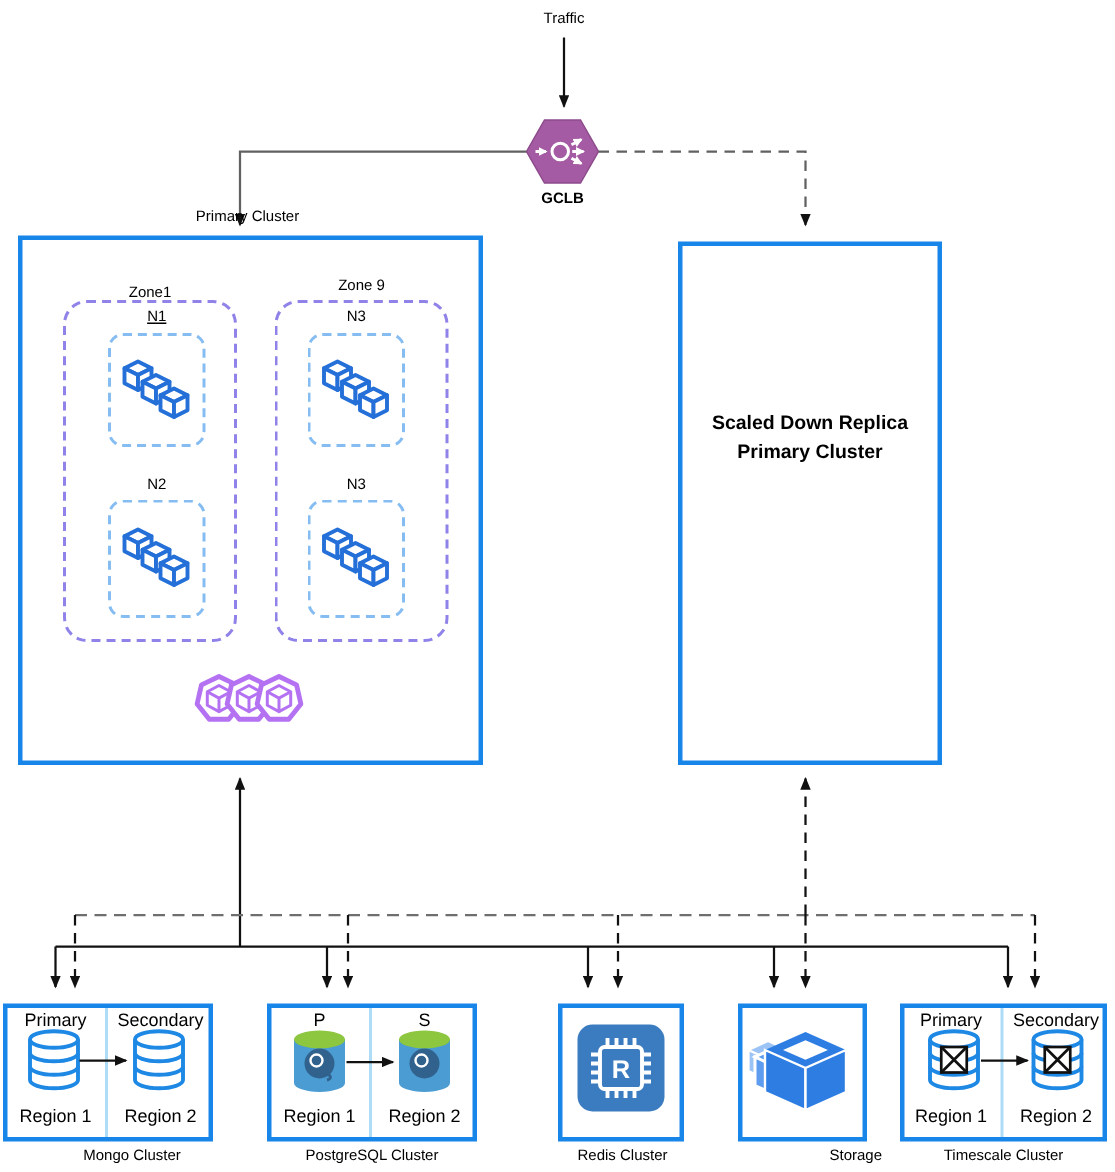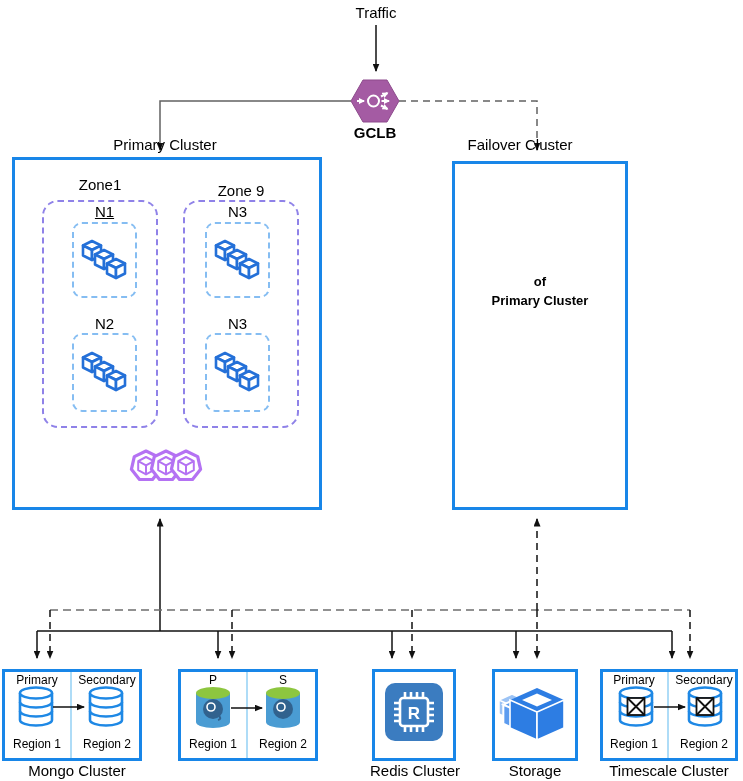--- a/index.html
+++ b/index.html
@@ -1,20 +1,20 @@
 <!DOCTYPE html>
 <html style="--cluster_border: #1886e8; --zone_border: #8f82e8; --node_border: #85bdf2; --cube_blue: #2470d8; --pod_purple: #b472f3; --gclb_fill: #a45ba3; --gclb_stroke: #8d4b8c; --divider_blue: #aedcf7; --mongo_icon: #1e88e5; --postgres_body: #4a9cd3; --postgres_top: #8dc63f; --postgres_elephant: #31628e; --redis_fill: #3b7cc0; --storage_main: #2d7de3; --storage_back1: #9cc3f5; --storage_back2: #5d9cef;"><head>
 <meta charset="utf-8">
 <style>
   html,body{margin:0;padding:0;background:#ffffff;}
   .canvas{
     position:relative;width:743px;height:781px;background:#fff;overflow:hidden;
     font-family:"Liberation Sans",sans-serif;color:#000;
   }
-  .lbl{position:absolute;text-align:center;font-size:15px;line-height:15px;white-space:nowrap;}
+  .lbl{position:absolute;text-align:center;font-size:10px;line-height:15px;white-space:nowrap;}
   .lbl.small{font-size:12px;line-height:14px;}
   .cluster-box{position:absolute;box-sizing:border-box;border:3px solid var(--cluster_border);background:#fff;}
   .zone-box{position:absolute;box-sizing:border-box;border:2px dashed var(--zone_border);border-radius:16px;}
   .node-box{position:absolute;box-sizing:border-box;border:2px dashed var(--node_border);border-radius:10px;}
   .db-box{position:absolute;box-sizing:border-box;border:3px solid var(--cluster_border);background:#fff;}
   .divider{position:absolute;width:2px;background:var(--divider_blue);}
   .failover-text{position:absolute;font-weight:bold;font-size:13px;line-height:19px;text-align:center;}
   svg.overlay{position:absolute;left:0;top:0;pointer-events:none;}
   .ln{fill:none;stroke:#3c3c3c;stroke-width:1.5px;}
   .ln-black{stroke:#111;}
@@ -203,48 +203,48 @@
       <rect x="-8.5" y="-9" width="17" height="17" style="fill:#fff;stroke:#111;stroke-width:1.8;"></rect>
       <path d="M-8.5,-9 L8.5,8 M8.5,-9 L-8.5,8" style="fill:none;stroke:#111;stroke-width:1.8;"></path>
     </g>
     <path class="ln ln-black" d="M654,707 L685,707" marker-end="url(#arrB)"></path>
   </svg>
 
   <div class="lbl" style="left:336px;top:5px;width:80px;">Traffic</div>
   <div class="lbl" style="left:340px;top:125px;width:70px;font-weight:bold;">GCLB</div>
 
   <div class="lbl" style="left:85px;top:137px;width:160px;">Primary Cluster</div>
-  <div class="lbl" style="left:440px;top:137px;width:160px;">Failover Cluster</div>
-
-  <div class="lbl" style="left:42px;top:177px;width:116px;text-align:center;">Zone1</div>
+
+  <div class="lbl" style="left:42px;top:188px;width:116px;text-align:center;">Zone1</div>
   <div class="lbl" style="left:183px;top:183px;width:116px;">Zone 9</div>
 
   <div class="lbl" style="left:72px;top:204px;width:65px;text-decoration:underline;">N1</div>
   <div class="lbl" style="left:72px;top:316px;width:65px;">N2</div>
   <div class="lbl" style="left:205px;top:204px;width:65px;">N3</div>
   <div class="lbl" style="left:205px;top:316px;width:65px;">N3</div>
 
   <div class="failover-text" style="left:452px;top:272px;width:176px;">
-    <div>of</div>
+    <div>Scaled Down Replica</div>
     <div>Primary Cluster</div>
   </div>
 
   <div class="lbl small" style="left:5px;top:673px;width:64px;">Primary</div>
   <div class="lbl small" style="left:73px;top:673px;width:68px;">Secondary</div>
   <div class="lbl small" style="left:5px;top:737px;width:64px;">Region 1</div>
   <div class="lbl small" style="left:73px;top:737px;width:68px;">Region 2</div>
-  <div class="lbl" style="left:7px;top:763px;width:140px;">Mongo Cluster</div>
+  <div class="lbl" style="left:18px;top:763px;width:140px;">Mongo Cluster</div>
 
   <div class="lbl small" style="left:181px;top:673px;width:64px;">P</div>
   <div class="lbl small" style="left:249px;top:673px;width:68px;">S</div>
   <div class="lbl small" style="left:181px;top:737px;width:64px;">Region 1</div>
   <div class="lbl small" style="left:249px;top:737px;width:68px;">Region 2</div>
+  <div class="lbl" style="left:158px;top:763px;width:180px;">PostgreSQL Cluster</div>
 
   <div class="lbl" style="left:353px;top:763px;width:124px;">Redis Cluster</div>
-  <div class="lbl" style="left:482px;top:763px;width:106px;">Storage</div>
+  <div class="lbl" style="left:482px;top:763px;width:106px;text-align:right;">Storage</div>
 
   <div class="lbl small" style="left:602px;top:673px;width:64px;">Primary</div>
   <div class="lbl small" style="left:670px;top:673px;width:68px;">Secondary</div>
   <div class="lbl small" style="left:602px;top:737px;width:64px;">Region 1</div>
   <div class="lbl small" style="left:670px;top:737px;width:68px;">Region 2</div>
   <div class="lbl" style="left:590px;top:763px;width:158px;">Timescale Cluster</div>
 
 </div>
 
 </body></html>

